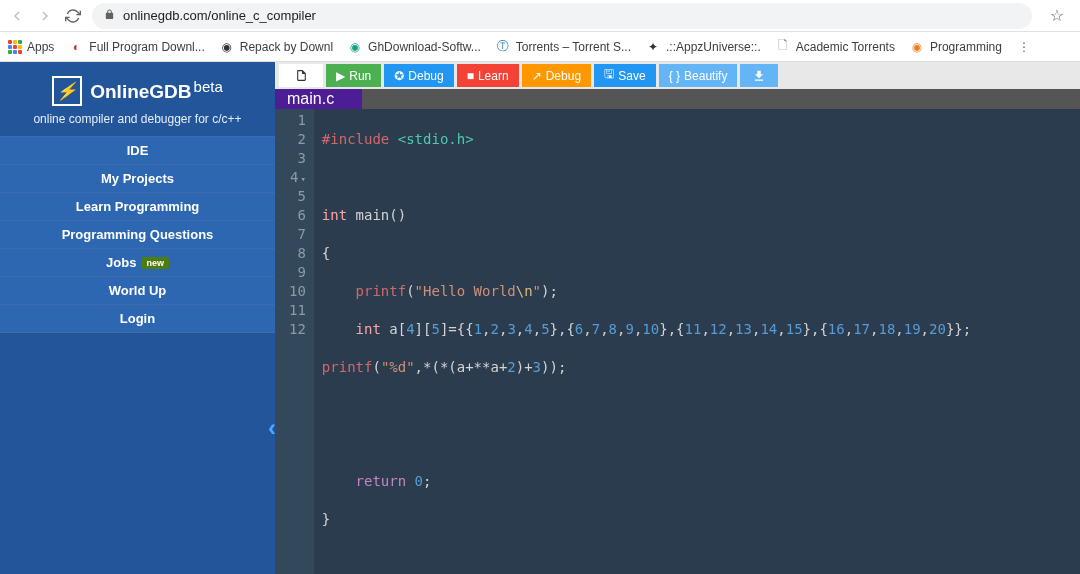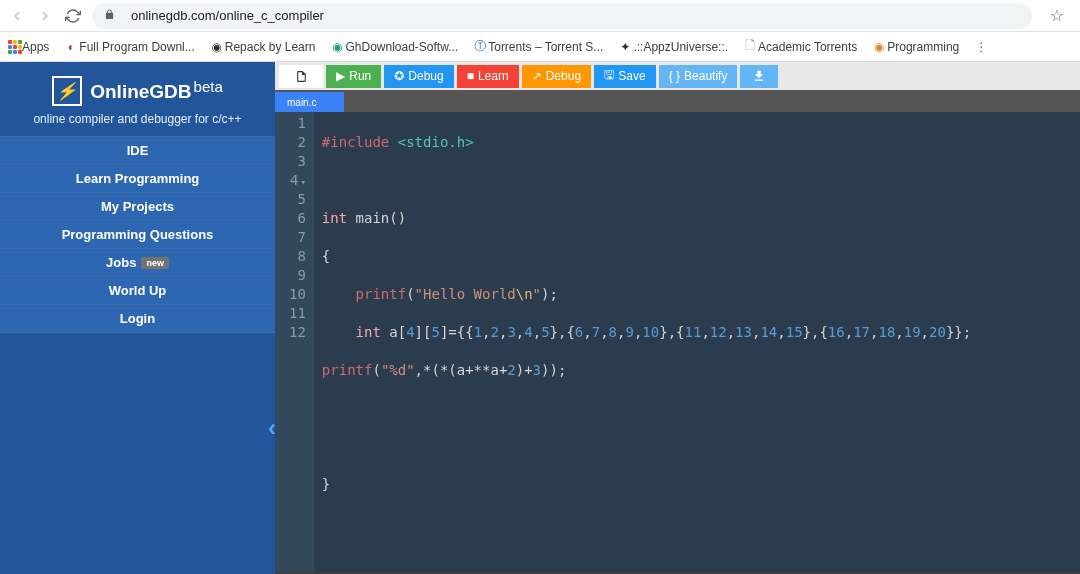--- a/index.html
+++ b/index.html
@@ -2,67 +2,67 @@
 <html><head>
 <meta charset="utf-8">
 <style>
 * { margin: 0; padding: 0; box-sizing: border-box; }
 body { font-family: Arial, sans-serif; width: 1080px; height: 574px; overflow: hidden; background: #fff; }
 
 
 .browser-bar { height: 32px; background: #fff; display: flex; align-items: center; padding: 0 8px; gap: 10px; border-bottom: 1px solid #e0e0e0; }
 .nav-btn { width: 18px; height: 18px; display: flex; align-items: center; justify-content: center; color: #5f6368; cursor: pointer; }
 .nav-btn.disabled { color: #bbb; }
-.url-bar { flex: 1; height: 26px; background: #f1f3f4; border-radius: 13px; display: flex; align-items: center; padding: 0 12px; gap: 16px; font-size: 13px; color: #202124; }
+.url-bar { flex: 1; height: 26px; background: #f1f3f4; border-radius: 13px; display: flex; align-items: center; padding: 0 12px; gap: 8px; font-size: 13px; color: #202124; }
 .lock-icon { color: #5f6368; font-size: 12px; }
 .star-icon { color: #5f6368; font-size: 16px; margin-left: auto; padding: 0 8px; }
 
 
 .bookmarks-bar { height: 30px; background: #fff; display: flex; align-items: center; padding: 0 8px; gap: 14px; font-size: 12px; color: #3c4043; border-bottom: 1px solid #ddd; }
-.bk-item { display: flex; align-items: center; cursor: pointer; white-space: nowrap; }
+.bk-item { display: flex; align-items: center; gap: 5px; cursor: pointer; white-space: nowrap; }
 .bk-icon { width: 16px; height: 16px; display: inline-flex; align-items: center; justify-content: center; font-size: 12px; }
 .apps-icon { display: grid; grid-template-columns: repeat(3,4px); grid-template-rows: repeat(3,4px); gap: 1px; }
 .apps-icon span { background: currentColor; border-radius: 1px; }
 .apps-icon .r { color:#ea4335 } .apps-icon .y { color:#fbbc05 } .apps-icon .g { color:#34a853 } .apps-icon .b { color:#4285f4 }
 
 
 .main { display: flex; height: calc(574px - 62px); }
 
 
 .sidebar { width: 275px; background: #225599; color: #fff; display: flex; flex-direction: column; position: relative; }
 .logo-area { text-align: center; padding: 14px 10px 10px; }
 .logo-row { display: flex; align-items: center; justify-content: center; gap: 8px; }
 .logo-box { width: 30px; height: 30px; border: 2px solid #fff; display: flex; align-items: center; justify-content: center; font-size: 17px; font-weight: bold; font-style: italic; }
 .logo-text { font-size: 19px; font-weight: bold; }
 .logo-beta { font-size: 15px; vertical-align: super; margin-left: 2px; }
 .tagline1 { font-size: 12px; margin-top: 6px; color: #e5eefb; }
 .tagline2 { font-size: 13px; font-style: italic; margin-top: 14px; padding: 6px 0 12px; color: #e5eefb; }
 .side-nav { border-top: 1px solid #3f6ba8; }
 .side-item { height: 28px; display: flex; align-items: center; justify-content: center; font-size: 13px; font-weight: bold; border-bottom: 1px solid #3f6ba8; cursor: pointer; background: #2d66b1; text-align: center; }
-.new-badge { background: #737373; color: #fff; font-size: 9px; padding: 1px 5px; border-radius: 2px; margin-left: 5px; font-weight: bold; }
+.new-badge { background: #4d7c0f; color: #fff; font-size: 9px; padding: 1px 5px; border-radius: 2px; margin-left: 5px; font-weight: bold; }
 .collapse-btn { position: absolute; right: -1px; top: 352px; color: #4da6ff; font-size: 24px; font-weight: bold; cursor: pointer; }
 
 
 .content { flex: 1; display: flex; flex-direction: column; background: #3c3f41; }
 
 
 .toolbar { height: 28px; background: #e8e8e8; display: flex; align-items: center; gap: 3px; padding: 2px 4px; }
 .tbtn { height: 23px; border: none; color: #fff; font-size: 12px; padding: 0 10px; display: flex; align-items: center; gap: 4px; cursor: pointer; font-family: inherit; }
 .tbtn.file { background: #fff; color: #333; width: 44px; justify-content: center; }
 .tbtn.run { background: #4caf50; }
 .tbtn.debug { background: #2196f3; }
 .tbtn.stop { background: #f44336; }
 .tbtn.share { background: #ff9800; }
 .tbtn.save { background: #2196f3; }
 .tbtn.beautify { background: #64b5f6; }
 .tbtn.download { background: #64b5f6; width: 38px; justify-content: center; }
 
 
 .tab-bar { height: 22px; background: #555; display: flex; align-items: flex-end; }
-.tab { background: #3b82f6; color: #fff; font-size: 10px; padding: 3px 28px 3px 12px; height: 20px; display: flex; align-items: center; }
+.tab { background: #4c1d95; color: #fff; font-size: 16px; padding: 3px 28px 3px 12px; height: 20px; display: flex; align-items: center; }
 
 
 .editor { flex: 0 0 auto; background: #2b3c4e; display: flex; font-family: 'Consolas', monospace; font-size: 14px; line-height: 19px; }
 .gutter { background: #34485c; color: #8a9ba8; text-align: right; padding: 2px 8px 2px 14px; user-select: none; }
 .gutter-line { height: 19px; }
 .gutter-line.fold::after { content: '▾'; font-size: 9px; margin-left: 2px; color: #8a9ba8; }
 .code { padding: 2px 8px; color: #d4d4d4; white-space: pre; }
 .code-line { height: 19px; }
 .kw { color: #c586c0; }
 .pp { color: #d16969; }
@@ -118,21 +118,21 @@
         <span class="r"></span>
     </span>
     <span>Apps</span>
   </div>
   <div class="bk-item">
       <span class="bk-icon" style="color:#c0392b">◐</span>
       <span>Full Program Downl...</span>
     </div>
   <div class="bk-item">
       <span class="bk-icon" style="color:#333">◉</span>
-      <span>Repack by Learn</span>
+      <span>Repack by Downl</span>
     </div>
   <div class="bk-item">
       <span class="bk-icon" style="color:#16a085">◉</span>
       <span>GhDownload-Softw...</span>
     </div>
   <div class="bk-item">
       <span class="bk-icon" style="color:#2980b9">Ⓣ</span>
       <span>Torrents – Torrent S...</span>
     </div>
   <div class="bk-item">
@@ -162,24 +162,24 @@
           <span class="logo-text">OnlineGDB</span><span class="logo-beta">beta</span>
         </div>
       </div>
       <div class="tagline1">online compiler and debugger for c/c++</div>
     </div>
     <div class="side-nav">
       <div class="side-item">
           <span>IDE</span>
         </div>
       <div class="side-item">
+          <span>My Projects</span>
+        </div>
+      <div class="side-item">
           <span>Learn Programming</span>
-        </div>
-      <div class="side-item">
-          <span>My Projects</span>
         </div>
       <div class="side-item">
           <span>Programming Questions</span>
         </div>
       <div class="side-item">
           <span>Jobs</span>
           <span class="new-badge">new</span>
         </div>
       <div class="side-item">
           <span>World Up</span>
@@ -236,19 +236,20 @@
       <div class="code">
 <div class="code-line"><span class="pp">#include</span> <span class="inc">&lt;stdio.h&gt;</span></div>
 <div class="code-line"></div>
 <div class="code-line"><span class="typ">int</span> main()</div>
 <div class="code-line">{</div>
 <div class="code-line">    <span class="fn">printf</span>(<span class="str">"Hello World</span><span class="esc">\n</span><span class="str">"</span>);</div>
 <div class="code-line">    <span class="typ">int</span> a[<span class="num">4</span>][<span class="num">5</span>]={{<span class="num">1</span>,<span class="num">2</span>,<span class="num">3</span>,<span class="num">4</span>,<span class="num">5</span>},{<span class="num">6</span>,<span class="num">7</span>,<span class="num">8</span>,<span class="num">9</span>,<span class="num">10</span>},{<span class="num">11</span>,<span class="num">12</span>,<span class="num">13</span>,<span class="num">14</span>,<span class="num">15</span>},{<span class="num">16</span>,<span class="num">17</span>,<span class="num">18</span>,<span class="num">19</span>,<span class="num">20</span>}};</div>
 <div class="code-line"><span class="fn">printf</span>(<span class="str">"%d"</span>,*(*(a+**a+<span class="num">2</span>)+<span class="num">3</span>));</div>
 <div class="code-line"></div>
 <div class="code-line"></div>
+<div class="code-line">    <span class="kw">return</span> <span class="num">0</span>;</div>
 <div class="code-line">}</div>
 <div class="code-line"></div>
       </div>
     </div>
 
   </div>
 </div>
 
 </body></html>

